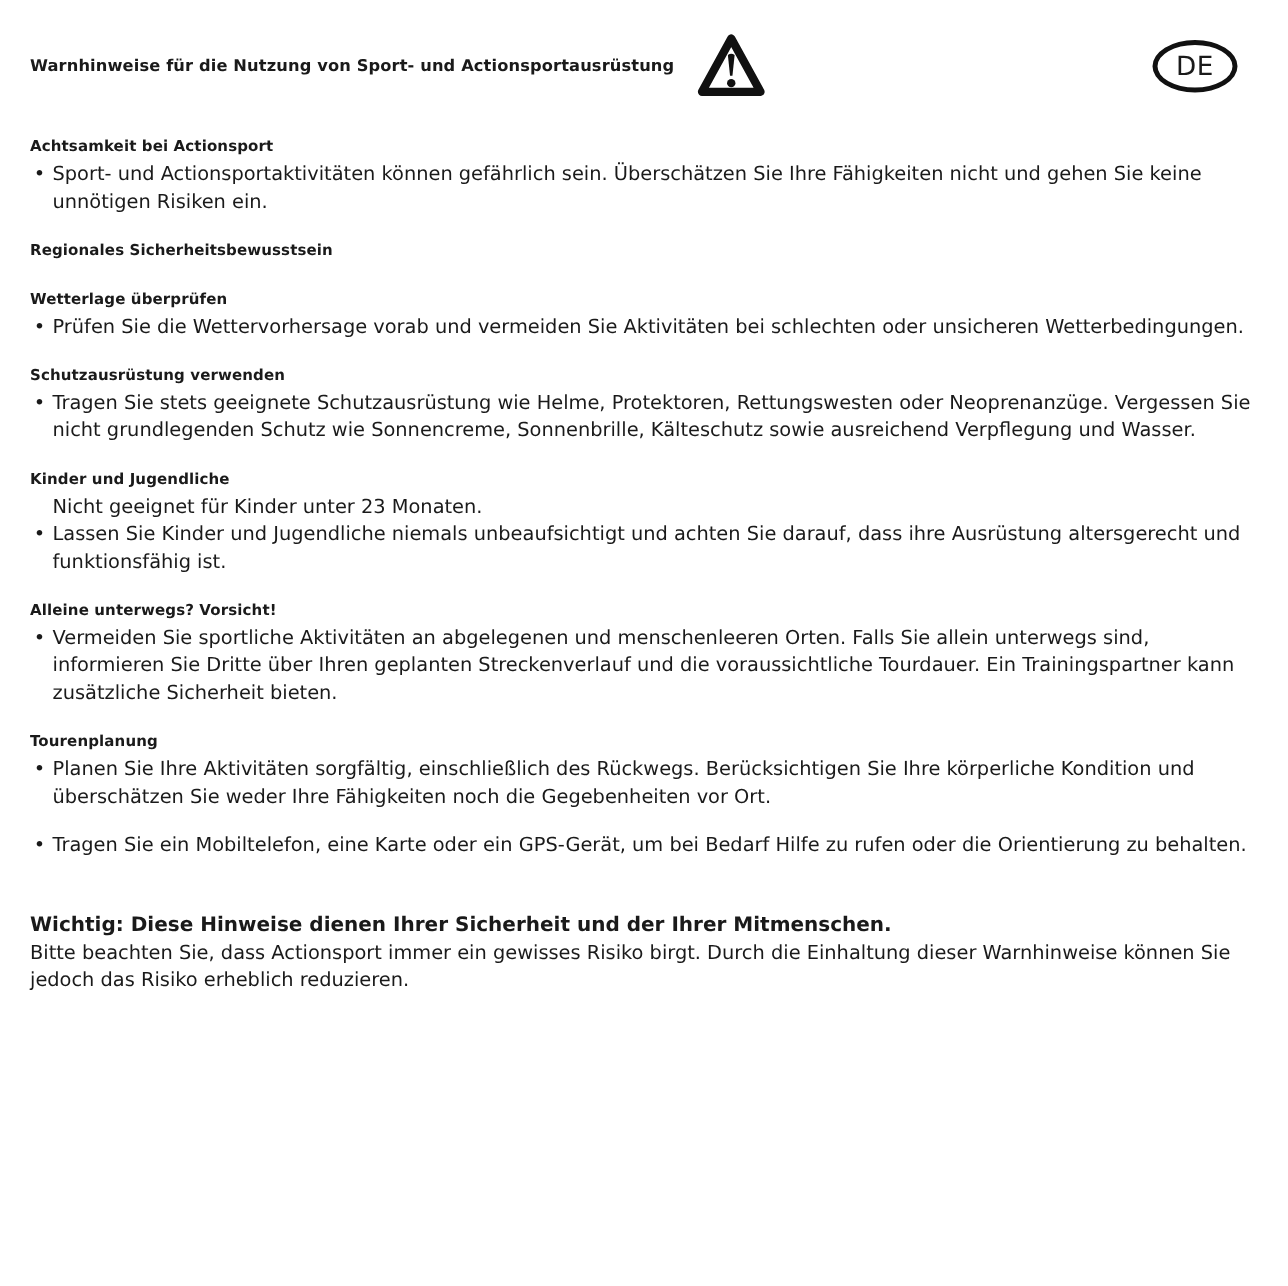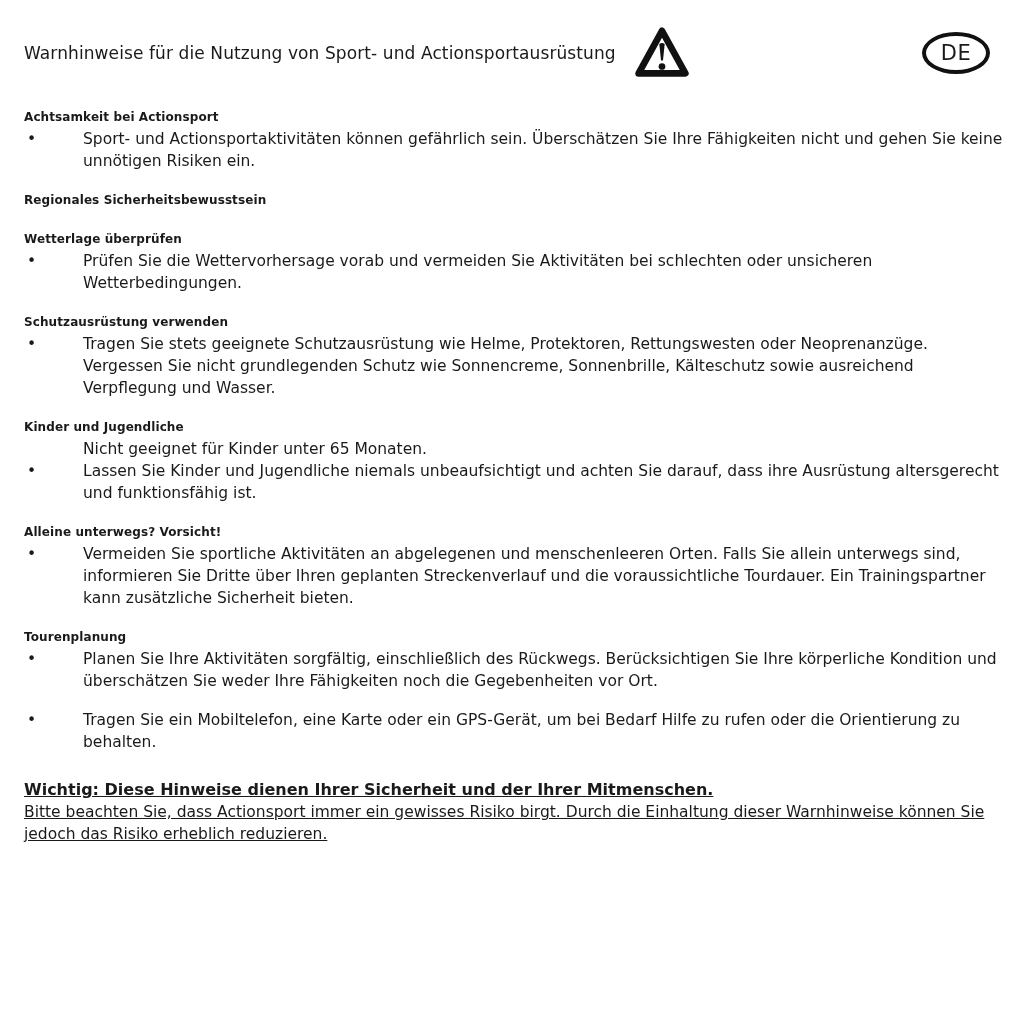--- a/index.html
+++ b/index.html
@@ -10,45 +10,45 @@
     color: #1a1a1a;
   }
   .page { padding: 16px 24px 0 24px; width: 1030px; }
 
   
   .doc-header {
     display: flex; align-items: center;
     height: 74px; margin-bottom: 16px;
   }
   .doc-title {
-    font-size: 17px; font-weight: normal; letter-spacing: 0.1px;
+    font-size: 13px; font-weight: bold; letter-spacing: 0.1px;
     white-space: nowrap;
   }
   .warn-icon { margin-left: 16px; display: inline-flex; }
   .lang-badge {
     margin-left: auto; margin-right: 16px;
     width: 68px; height: 42px;
     border: 4px solid #111; border-radius: 50%;
     display: flex; align-items: center; justify-content: center;
     font-weight: normal; font-size: 21px; letter-spacing: 0.5px;
   }
 
   
   .doc-section { margin-bottom: 17px; }
   .section-heading {
     font-size: 12px; font-weight: bold; line-height: 22px;
     letter-spacing: 0.1px;
   }
   .item { display: flex; font-size: 15.5px; line-height: 22px; max-width: 985px; }
   .bullet { flex: 0 0 18px; padding-left: 3px; }
   .item.plain { padding-left: 18px; }
-  .item-text { flex: 1; margin-left: 41px; }
+  .item-text { flex: 1; }
 
   
-  .doc-footer { margin-top: 26px; max-width: 985px; text-decoration: underline; }
+  .doc-footer { margin-top: 42px; max-width: 985px; }
   .footer-heading { font-size: 16px; font-weight: bold; line-height: 22px; }
   .footer-text { font-size: 15.5px; line-height: 22px; }
 </style>
 </head>
 <body>
 
 <div class="page">
 
   <header class="doc-header">
     <h1 class="doc-title">Warnhinweise für die Nutzung von Sport- und Actionsportausrüstung</h1>
@@ -100,21 +100,21 @@
   <div class="item bulleted">
     <span class="bullet">•</span>
     <span class="item-text">Tragen Sie stets geeignete Schutzausrüstung wie Helme, Protektoren, Rettungswesten oder Neoprenanzüge. Vergessen Sie nicht grundlegenden Schutz wie Sonnencreme, Sonnenbrille, Kälteschutz sowie ausreichend Verpflegung und Wasser.</span>
   </div>
 </section>
 
   <section class="doc-section">
     <h2 class="section-heading">Kinder und Jugendliche</h2>
 
   <div class="item plain">
-    <span class="item-text">Nicht geeignet für Kinder unter 65 Monaten.</span>
+    <span class="item-text">Nicht geeignet für Kinder unter 23 Monaten.</span>
   </div>
 
   <div class="item bulleted">
     <span class="bullet">•</span>
     <span class="item-text">Lassen Sie Kinder und Jugendliche niemals unbeaufsichtigt und achten Sie darauf, dass ihre Ausrüstung altersgerecht und funktionsfähig ist.</span>
   </div>
 </section>
 
   <section class="doc-section">
     <h2 class="section-heading">Alleine unterwegs? Vorsicht!</h2>

